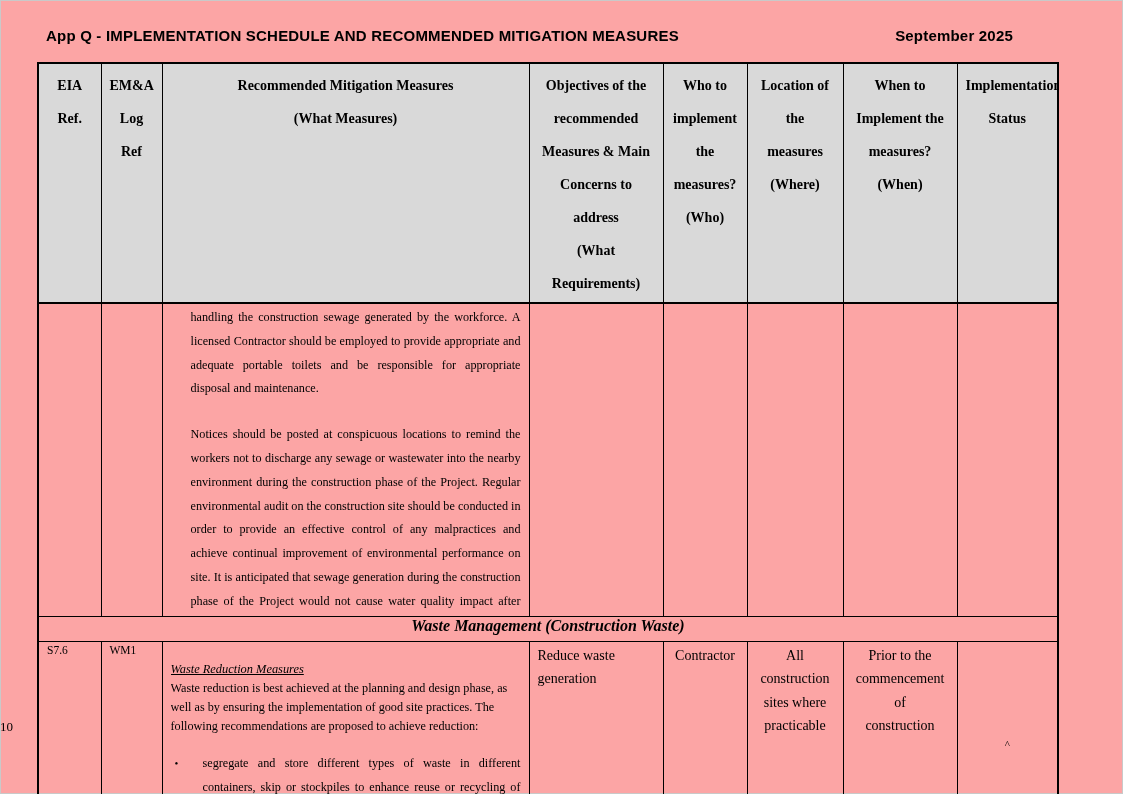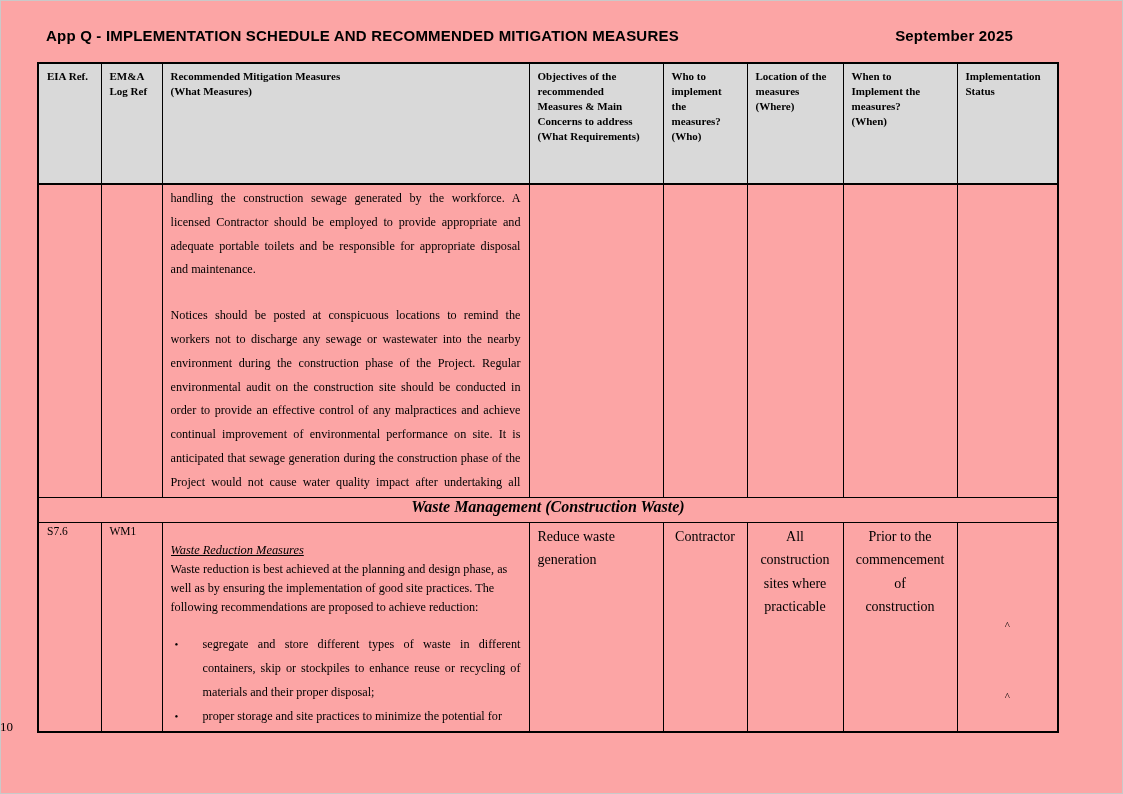--- a/index.html
+++ b/index.html
@@ -44,29 +44,29 @@
     vertical-align: top;
     padding: 2px 8px;
     overflow: hidden;
   }
   
   tr.hdr { height: 121px; }
   tr.hdr td {
     background: #d9d9d9;
     border-bottom: 2px solid #000;
     font-weight: bold;
-    text-align: left;
+    text-align: center;
     white-space: pre-line;
-    font-size: 11px;
-    line-height: 15px;
+    font-size: 14px;
+    line-height: 33px;
     padding-top: 5px;
   }
   
   tr.row-cont { height: 313px; }
-  .m-clip { height: 306px; overflow: hidden; }
+  .m-clip { height: 306px; overflow: hidden; margin-left: 20px; }
   .m-clip p {
     margin: 0 0 22px 0;
     text-align: justify;
     font-size: 12.2px;
     line-height: 23.8px;
   }
   .m-clip p:last-child { margin-bottom: 0; }
   
   tr.section { height: 25px; }
   tr.section td {

